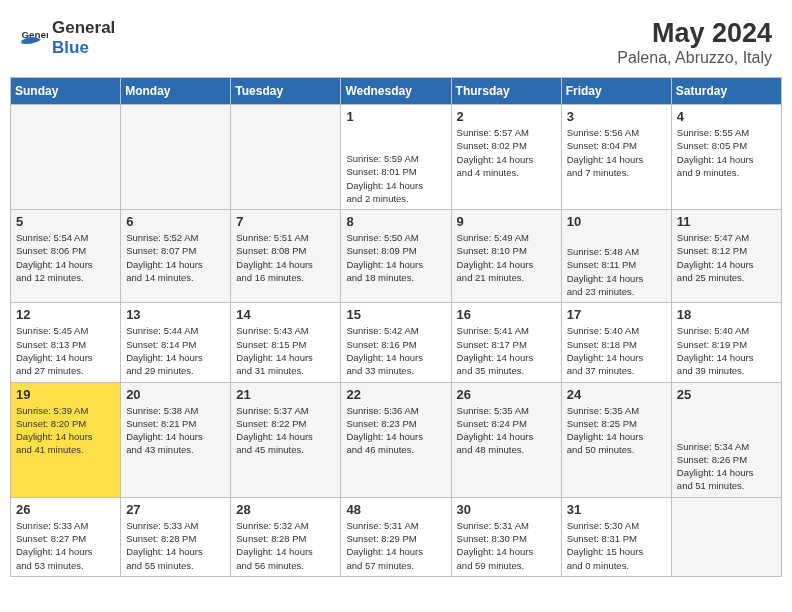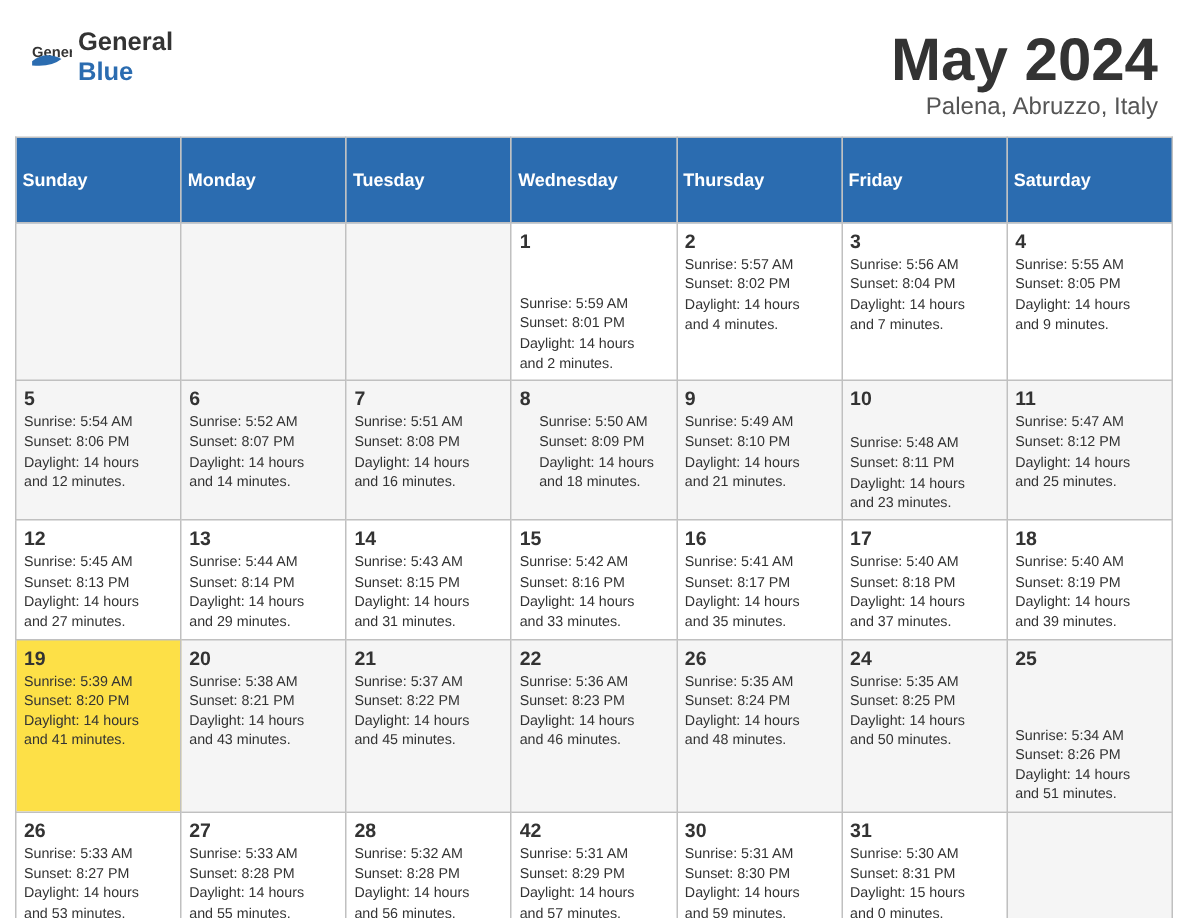--- a/index.html
+++ b/index.html
@@ -22,39 +22,39 @@
       gap: 4px;
     }
     .logo-icon {
       width: 28px;
       height: 28px;
     }
     .title-block {
       text-align: right;
     }
     .month-title {
-      font-size: 40px;
+      font-size: 27px;
       font-weight: bold;
       color: #333;
     }
     .location-title {
       font-size: 16px;
       color: #555;
     }
     .calendar {
       width: 100%;
       border-collapse: collapse;
       margin-top: 4px;
     }
     .calendar th {
       background-color: #2b6cb0;
       color: #fff;
       font-size: 12px;
       font-weight: bold;
-      padding: 21px 4px;
+      padding: 6px 4px;
       text-align: left;
       border: 1px solid #c0c0c0;
       margin-left: 28px;
     }
     .calendar td {
       border: 1px solid #c0c0c0;
       vertical-align: top;
       padding: 4px 5px;
       font-size: 10px;
       color: #333;
@@ -164,21 +164,21 @@
         </td>
         <td style="background: rgb(245, 245, 245);">
           <div class="day-number">7</div>
           <div class="day-info" style="white-space: pre-line;">Sunrise: 5:51 AM
 Sunset: 8:08 PM
 Daylight: 14 hours
 and 16 minutes.</div>
         </td>
         <td style="background: rgb(245, 245, 245);">
           <div class="day-number">8</div>
-          <div class="day-info" style="white-space: pre-line; margin-left: 13px;">Sunrise: 5:50 AM
+          <div class="day-info" style="white-space: pre-line;">Sunrise: 5:50 AM
 Sunset: 8:09 PM
 Daylight: 14 hours
 and 18 minutes.</div>
         </td>
         <td style="background: rgb(245, 245, 245);">
           <div class="day-number">9</div>
           <div class="day-info" style="white-space: pre-line;">Sunrise: 5:49 AM
 Sunset: 8:10 PM
 Daylight: 14 hours
 and 21 minutes.</div>
@@ -316,21 +316,21 @@
 and 55 minutes.</div>
         </td>
         <td>
           <div class="day-number">28</div>
           <div class="day-info" style="white-space: pre-line;">Sunrise: 5:32 AM
 Sunset: 8:28 PM
 Daylight: 14 hours
 and 56 minutes.</div>
         </td>
         <td>
-          <div class="day-number">42</div>
+          <div class="day-number">48</div>
           <div class="day-info" style="white-space: pre-line;">Sunrise: 5:31 AM
 Sunset: 8:29 PM
 Daylight: 14 hours
 and 57 minutes.</div>
         </td>
         <td>
           <div class="day-number">30</div>
           <div class="day-info" style="white-space: pre-line;">Sunrise: 5:31 AM
 Sunset: 8:30 PM
 Daylight: 14 hours

